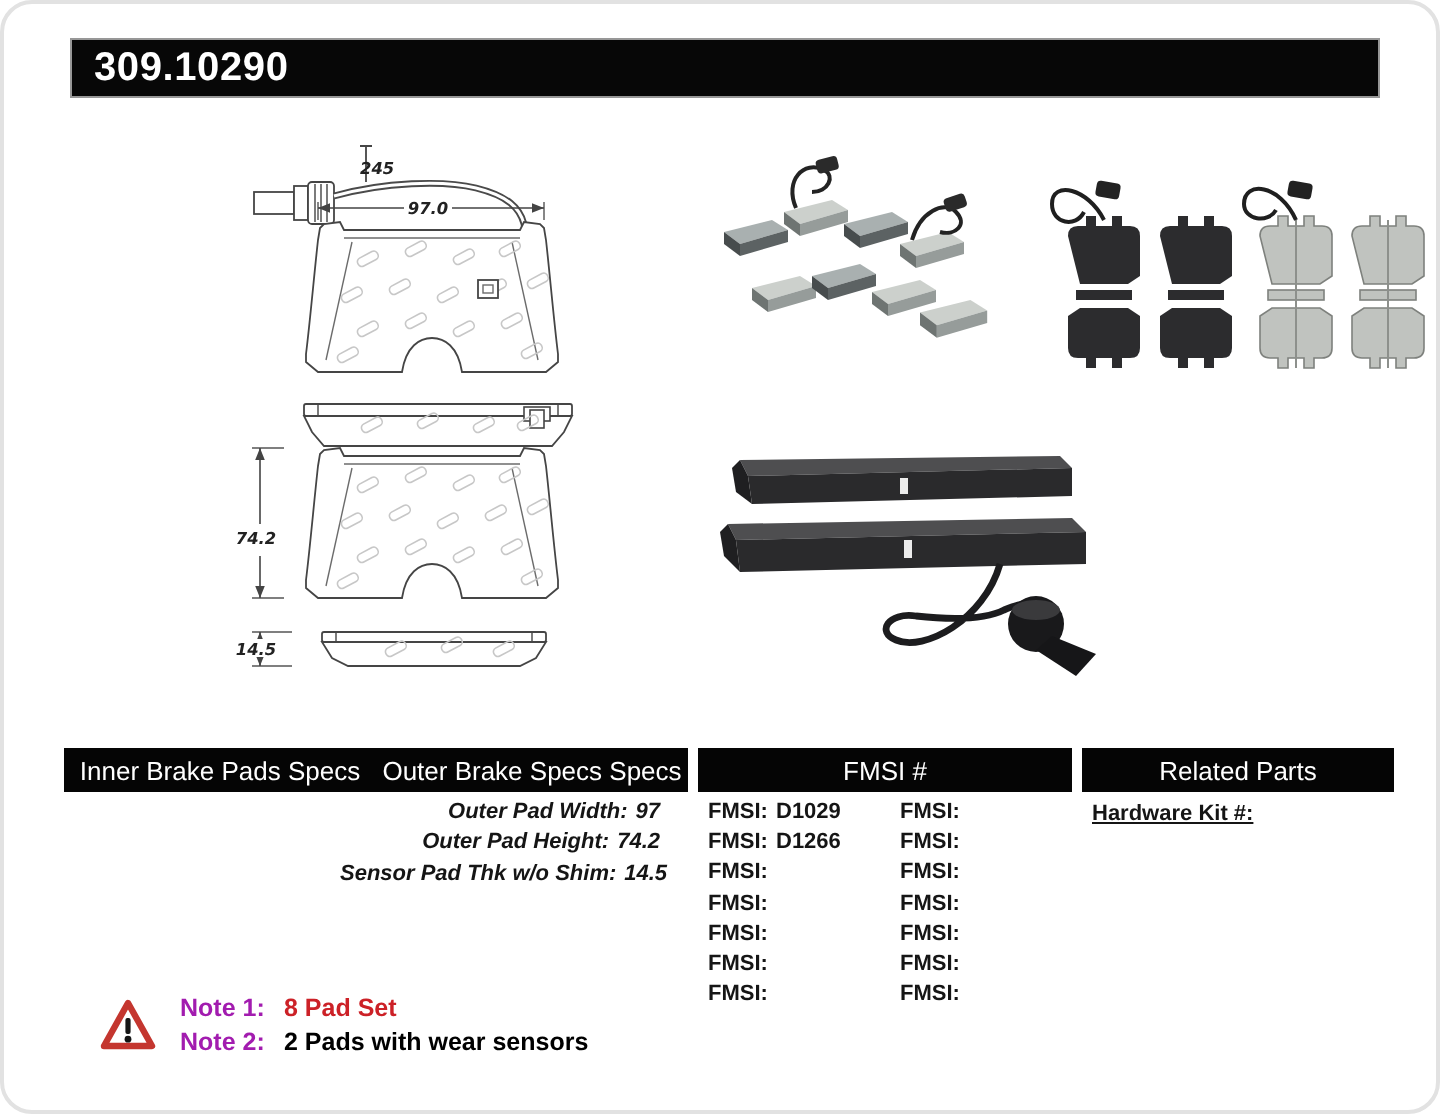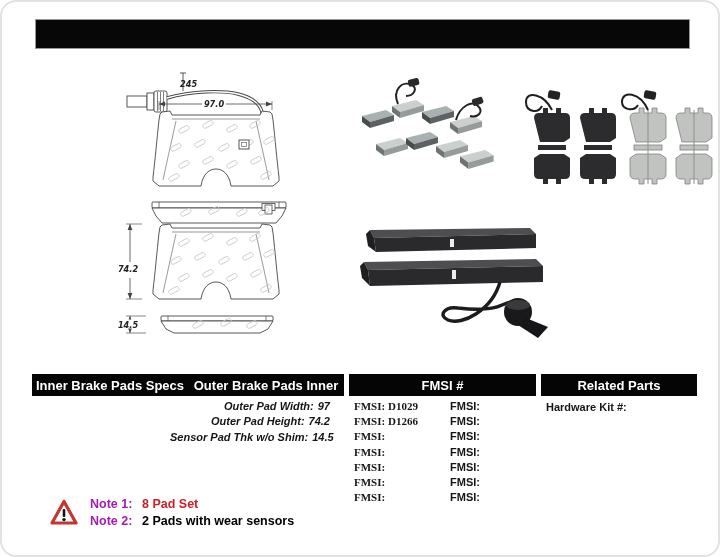--- a/index.html
+++ b/index.html
@@ -6,52 +6,53 @@
   body{width:720px;height:557px;position:relative;overflow:hidden;
        font-family:"Liberation Sans",sans-serif;-webkit-font-smoothing:antialiased;}
   .sheet{position:absolute;left:0;top:0;width:720px;height:557px;box-sizing:border-box;
          background:#fff;border:2px solid #e2e2e2;border-radius:16px;}
   
   .topbar{position:absolute;left:33px;top:17px;width:655px;height:30px;background:#070707;
           border:1px solid #979797;box-sizing:border-box;display:flex;align-items:center;
           justify-content:space-between;padding:0 11px;}
   .topbar span{color:#fff;font-weight:bold;font-size:20px;letter-spacing:.3px;white-space:nowrap;}
   
-  .thead{position:absolute;top:372px;height:22px;background:#050505;color:#fff;font-weight:bold;
+  .thead{position:absolute;top:372px;height:22px;background:#050505;color:#fff;font-weight:normal;
          font-size:13px;display:flex;align-items:center;justify-content:center;white-space:nowrap;}
   #thead-specs{left:30px;width:312px;}
   #thead-specs .cell{width:50%;text-align:center;}
   #thead-fmsi{left:347px;width:187px;}
   #thead-related{left:539px;width:156px;}
   
   .speccol{position:absolute;top:397px;font-size:11px;font-weight:bold;color:#151515;
            text-align:right;line-height:15.4px;white-space:nowrap;}
   #inner-col{left:30px;width:160px;}
   #outer-col{left:168px;width:160px;font-style:italic;}
   .speccol .v{margin-left:4px;}
   .fmsi-col{position:absolute;top:397px;font-size:11px;font-weight:bold;color:#151515;
             line-height:15.2px;white-space:nowrap;}
-  #fmsi-col1{left:352px;width:92px;font-family:Liberation Serif, serif;}
+  #fmsi-col1{left:352px;width:92px;}
   #fmsi-col2{left:448px;width:86px;}
   .fmsi-col .fl{display:inline-block;width:34px;}
-  #related-col{position:absolute;left:544px;top:399px;font-size:11px;font-weight:bold;color:#151515;}
+  #related-col{position:absolute;left:544px;top:399px;font-size:11px;font-weight:bold;color:#151515;text-decoration:underline;}
   
   #notes{position:absolute;left:88px;top:495px;}
   .note-row{display:flex;align-items:baseline;height:17px;font-weight:bold;font-size:12.5px;}
   .note-label{color:#a21caf;width:46px;}
   .note-text{margin-left:6px;}
   svg{position:absolute;overflow:visible;}
   svg text{font-family:"DejaVu Sans",sans-serif;}
 </style>
 </head>
 <body>
 
 <div class="sheet">
 
   <div class="topbar">
+    <span>309.10290</span>
   </div>
 
   <svg style="left:98px;top:64px;" width="205" height="290" viewBox="0 0 205 290">
     <defs>
       <g id="wm">
           <rect width="11" height="4.5" rx="2" fill="none" stroke="#c7c7c7" stroke-width="0.8"></rect>
         </g>
       <g id="padShape" stroke="#454545" stroke-width="0.9" fill="#fff">
         <path d="M59,54 L60,48 L62,46 L70,45 L72,49 L160,49 L162,45 L170,46 L172,48 L173,54
                  C175,72 177,95 179,111 L179,115 L173,120 L131,120
@@ -221,21 +222,21 @@
     <polygon points="14,48 18,56 20,72 12,64 10,52" fill="#1f1f21"></polygon>
     <rect x="102" y="56" width="4" height="9" fill="#ececec"></rect>
     <path d="M150,68 C142,96 112,112 98,106 C88,102 94,92 108,94 C126,96 142,96 152,91 C157,89 160,88 162,88" fill="none" stroke="#1c1c1e" stroke-width="3.4"></path>
     <circle cx="168" cy="98" r="14" fill="#19191b"></circle>
     <ellipse cx="168" cy="91" rx="12" ry="5" fill="#3a3a3c"></ellipse>
     <polygon points="176,104 198,113 188,124 168,111" fill="#161618"></polygon>
   </svg>
 
   <div class="thead" id="thead-specs">
     <div class="cell">Inner Brake Pads Specs</div>
-    <div class="cell">Outer Brake Pads Inner</div>
+    <div class="cell">Outer Brake Specs Specs</div>
   </div>
   <div class="thead" id="thead-fmsi">
     <span>FMSI #</span>
   </div>
   <div class="thead" id="thead-related">
     <span>Related Parts</span>
   </div>
 
 
   <div class="speccol" id="outer-col">

